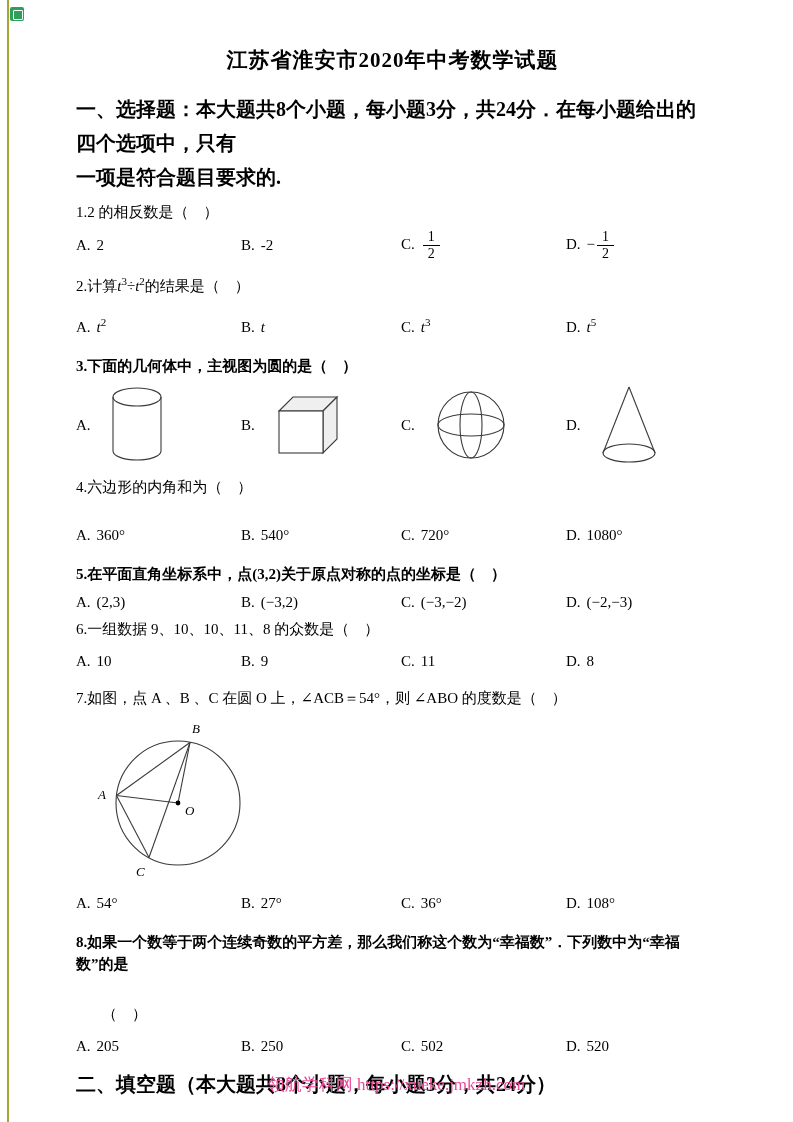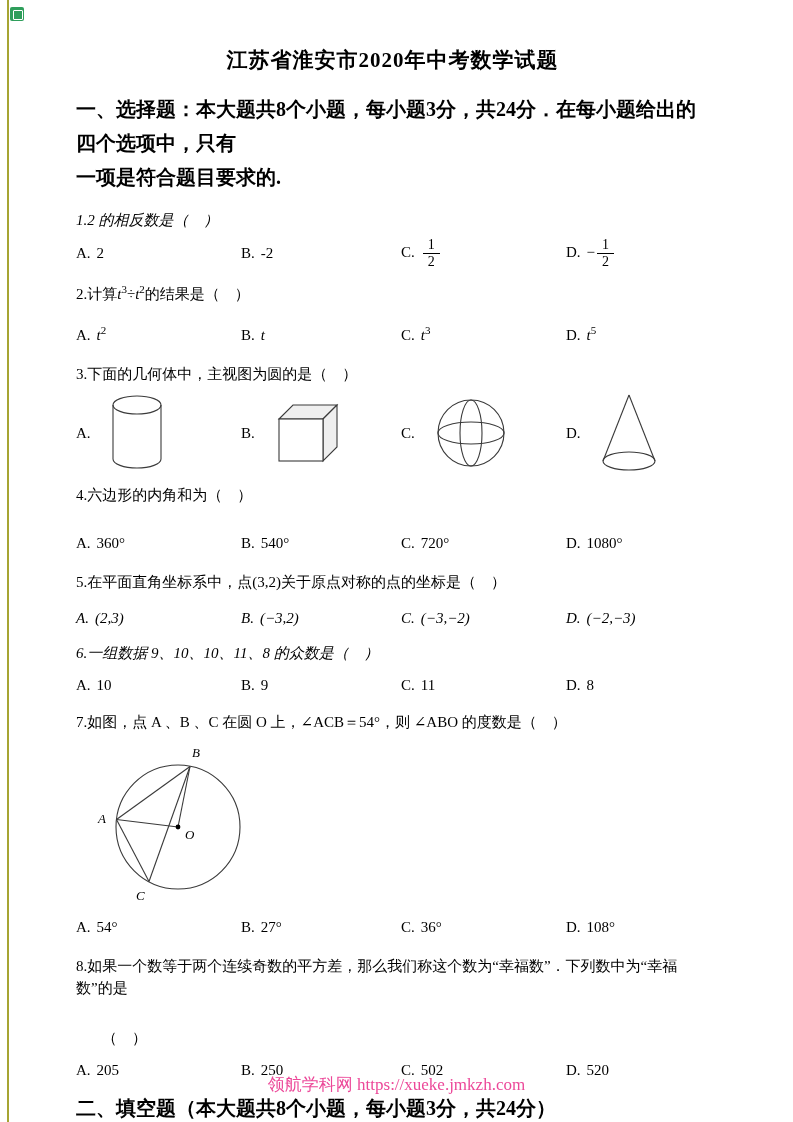--- a/index.html
+++ b/index.html
@@ -62,23 +62,23 @@
   .shape-cell { display: flex; align-items: center; gap: 20px; font-size: 15px; }
   .figure-wrap { margin: 6px 0 0 2px; }
   svg .ln { stroke: #3a3a3a; stroke-width: 1.1; fill: none; }
   svg .fill-light { fill: #efefef; }
   svg .fill-white { fill: #ffffff; }
   svg text { font-size: 13px; font-style: italic; font-family: "Liberation Serif", serif; fill: #000; }
   .m-t8  { margin-top: 8px; }
   .m-t10 { margin-top: 28px; }
   .m-t12 { margin-top: 12px; }
   .m-t14 { margin-top: 5px; }
-  .m-t16 { margin-top: 16px; font-style: italic; }
+  .m-t16 { margin-top: 8px; }
   .m-t18 { margin-top: 18px; }
-  .m-t20 { margin-top: 20px; }
+  .m-t20 { margin-top: 20px; font-weight: bold; }
   .m-t22 { margin-top: 12px; }
   .indent { margin-left: 26px; }
   .footer {
     position: absolute; left: 0; right: 0; bottom: 26px;
     text-align: center; color: #ec4899; font-size: 17px;
   }
 </style>
 </head>
 <body>
 

